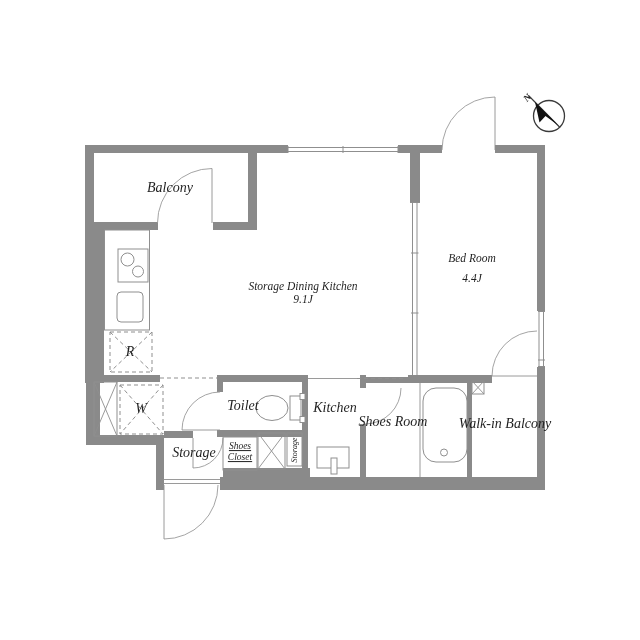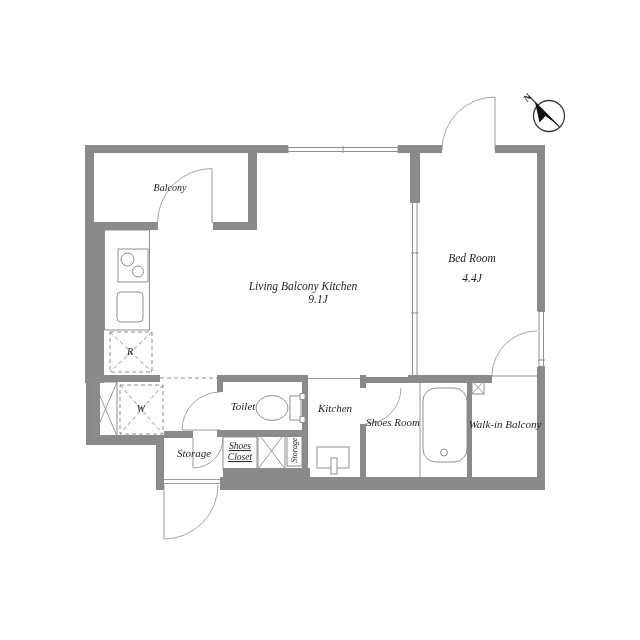--- a/index.html
+++ b/index.html
@@ -18,21 +18,21 @@
   .arc{stroke:#9a9a9a;fill:none;stroke-width:.9;}
   .dash{stroke:var(--line);fill:none;stroke-width:1;stroke-dasharray:4 3;}
   .fixt{fill:#fff;stroke:var(--line);stroke-width:1;}
   .nofill{fill:none;stroke:var(--line);stroke-width:1;}
   .lbl{
     position:absolute;color:var(--text);font-style:italic;white-space:nowrap;
     transform:translate(-50%,-50%);line-height:1.15;text-align:center;
   }
   .lbl.pre{white-space:pre-line;text-decoration:underline;}
   .rot{transform:translate(-50%,-50%) rotate(-90deg);}
-  .f12{font-size:11.5px;text-align:center;} .f11{font-size:11px;} .f10{font-size:10px;}
+  .f12{font-size:11.5px;text-align:center;} .f11{font-size:14px;} .f10{font-size:14px;}
   .f9{font-size:9.5px;} .f8{font-size:8px;}
   .compass-n{font-style:italic;font-weight:bold;fill:#222;font-size:9.5px;font-family:"Liberation Serif",serif;}
 </style>
 </head>
 <body>
 
 <div class="stage">
 
   <div>
     <div class="wall" style="left:85px;top:145px;width:203px;height:8px"></div>
@@ -178,22 +178,22 @@
     <g>
       <circle cx="549" cy="116" r="15.5" fill="#fff" stroke="#3a3a3a" stroke-width="1.3"></circle>
       <path d="M560,127.5 L528.5,95.5" stroke="#3a3a3a" stroke-width="1.1" fill="none"></path>
       <path d="M535,102 L558.5,125.5 L545.5,116 L539.5,122.5 Z" fill="var(--needle)"></path>
       <text class="compass-n" x="524" y="101" transform="rotate(-45 527 98)">N</text>
     </g>
   </svg>
 
   <div class="lbl f10" style="left:170px;top:188px">Balcony</div>
 
-  <div class="lbl f12" style="left:303px;top:287px">Living Balcony Kitchen</div>
-  <div class="lbl f12" style="left:318px;top:300px">9.1J</div>
+  <div class="lbl f12" style="left:303px;top:287px">Storage Dining Kitchen</div>
+  <div class="lbl f12" style="left:303px;top:300px">9.1J</div>
 
   <div class="lbl f12" style="left:472px;top:259px">Bed Room</div>
   <div class="lbl f12" style="left:472px;top:279px">4.4J</div>
 
   <div class="lbl f11" style="left:243px;top:406px">Toilet</div>
   <div class="lbl f11" style="left:335px;top:408px">Kitchen</div>
   <div class="lbl f11" style="left:393px;top:422px">Shoes Room</div>
   <div class="lbl f11" style="left:505px;top:424px">Walk-in Balcony</div>
   <div class="lbl f11" style="left:194px;top:453px">Storage</div>
   <div class="lbl f9 pre" style="left:240px;top:452px">Shoes

